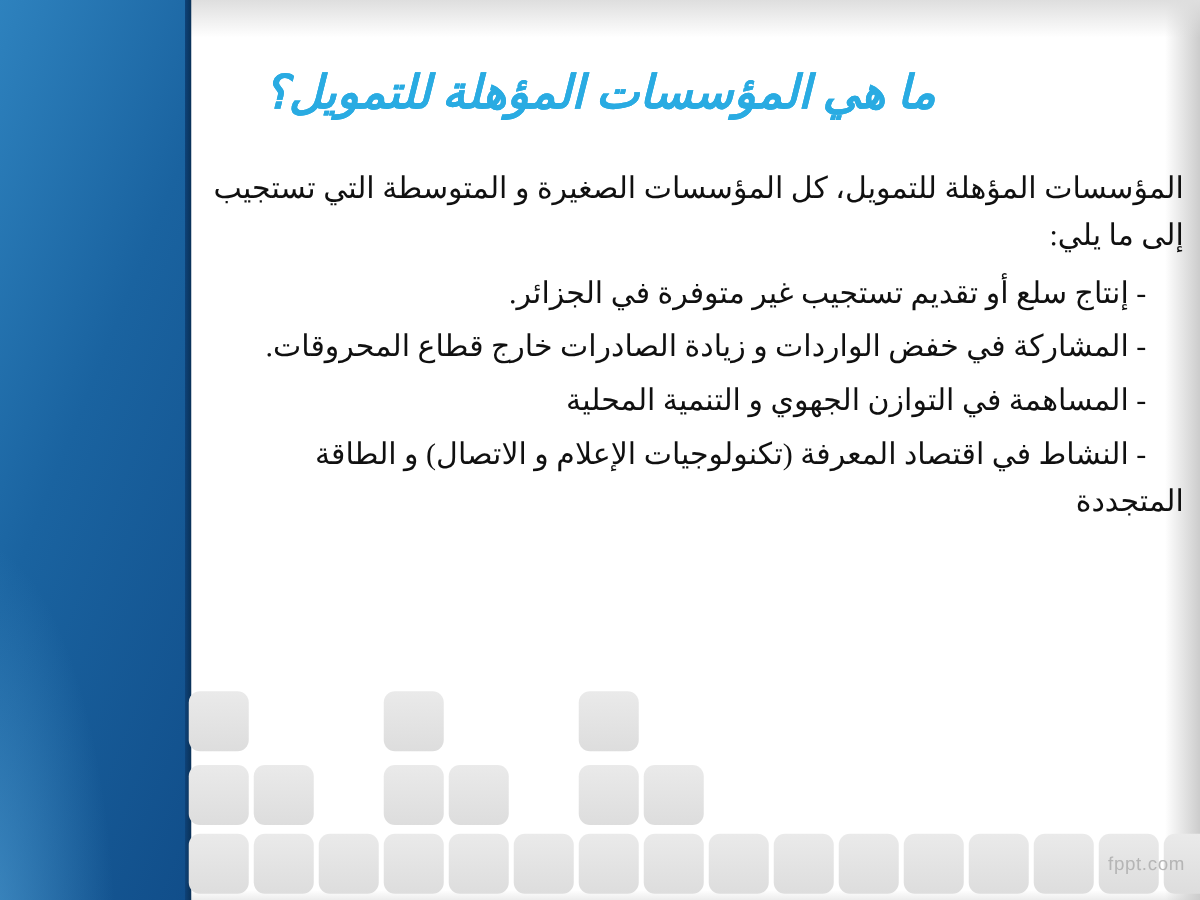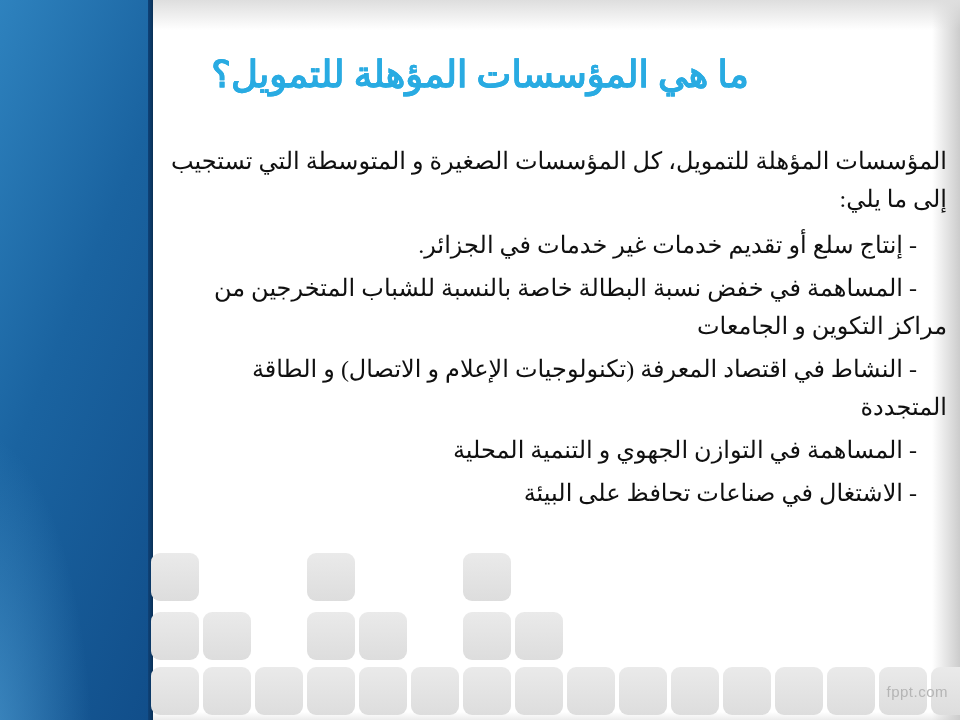--- a/index.html
+++ b/index.html
@@ -27,27 +27,28 @@
   .sidebar-edge{
     position:absolute;left:148px;top:0;width:5px;height:720px;
     background:linear-gradient(to right, var(--sidebar_edge), #0a3157);
   }
   .title{
     position:absolute;top:24px;left:0;width:960px;
     direction:rtl;text-align:center;
     font-size:37px;font-weight:bold;line-height:52px;
     color:var(--title);
     text-shadow:0 0 0 var(--title);
+    font-style:italic;
   }
   .body-text{
     position:absolute;top:128px;left:160px;right:13px;z-index:3;
     direction:rtl;text-align:right;
     font-size:24px;line-height:38px;color:var(--body_text);
   }
-  .intro{margin:14px 0 8px 0;}
+  .intro{margin:4px 0 8px 0;}
   .bullet{margin:5px 0 0 0;text-indent:30px;}
   
   .squares{position:absolute;inset:0;z-index:1;}
   .sq-row{position:absolute;left:0;top:0;width:100%;height:0;}
   .sq-row.r0{top:553px;}
   .sq-row.r1{top:612px;}
   .sq-row.r2{top:667px;}
   .sq{
     position:absolute;width:48px;height:48px;border-radius:9px;
     background:linear-gradient(to bottom,#eaeaea,#dddddd);
@@ -99,21 +100,20 @@
       <div class="sq" style="left: 879px;"></div>
       <div class="sq" style="left: 931px;"></div>
     </div>
   </div>
 
 <h1 class="title">ما هي المؤسسات المؤهلة للتمويل؟</h1>
 
 <div class="body-text">
   <p class="intro">المؤسسات المؤهلة للتمويل، كل المؤسسات الصغيرة و المتوسطة التي تستجيب إلى ما يلي:</p>
   <div id="bullets">
-      <p class="bullet">- إنتاج سلع أو تقديم خدمات غير خدمات في الجزائر.</p>
-      <p class="bullet">- المساهمة في خفض نسبة البطالة خاصة بالنسبة للشباب المتخرجين من مراكز التكوين و الجامعات</p>
+      <p class="bullet">- إنتاج سلع أو تقديم تستجيب غير متوفرة في الجزائر.</p>
+      <p class="bullet">- المشاركة في خفض الواردات و زيادة الصادرات خارج قطاع  المحروقات.</p>
+      <p class="bullet">- المساهمة في التوازن الجهوي و التنمية المحلية</p>
       <p class="bullet">- النشاط في اقتصاد المعرفة (تكنولوجيات الإعلام و الاتصال) و الطاقة المتجددة</p>
-      <p class="bullet">- المساهمة في التوازن الجهوي و التنمية المحلية</p>
-      <p class="bullet">- الاشتغال في صناعات تحافظ على البيئة</p>
     </div>
 </div>
 
 <div class="watermark">fppt.com</div>
 
 </body></html>

